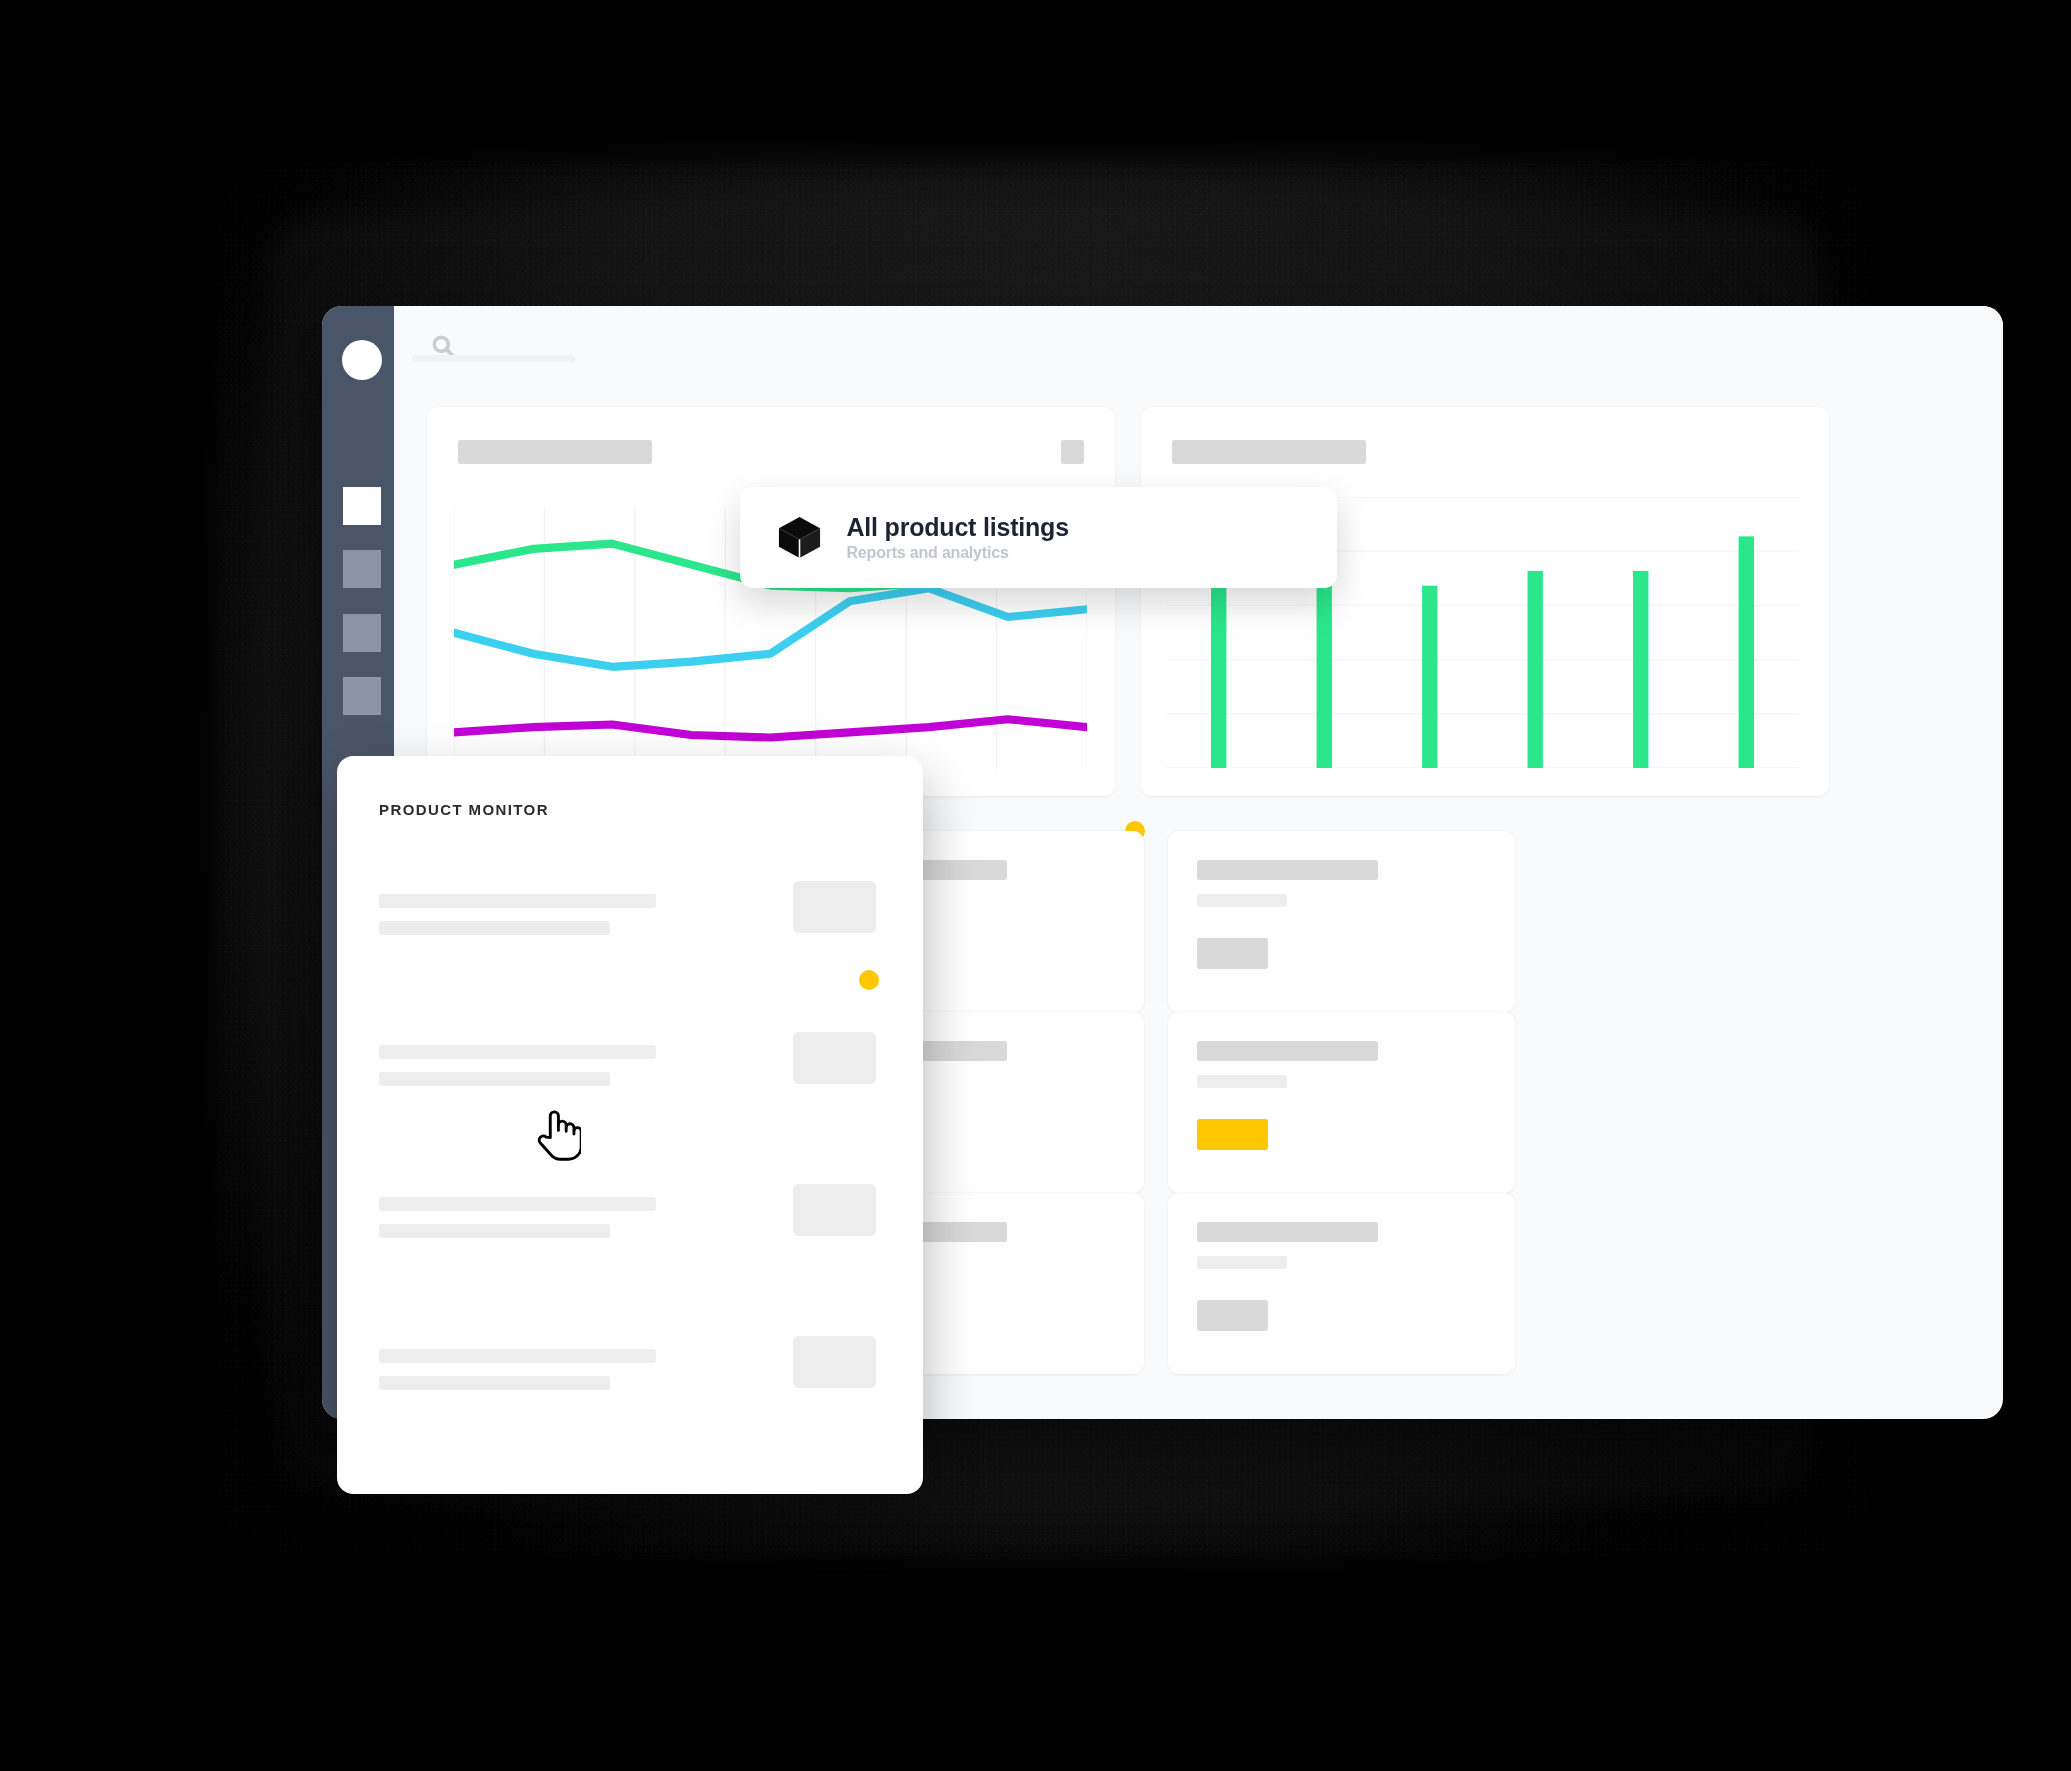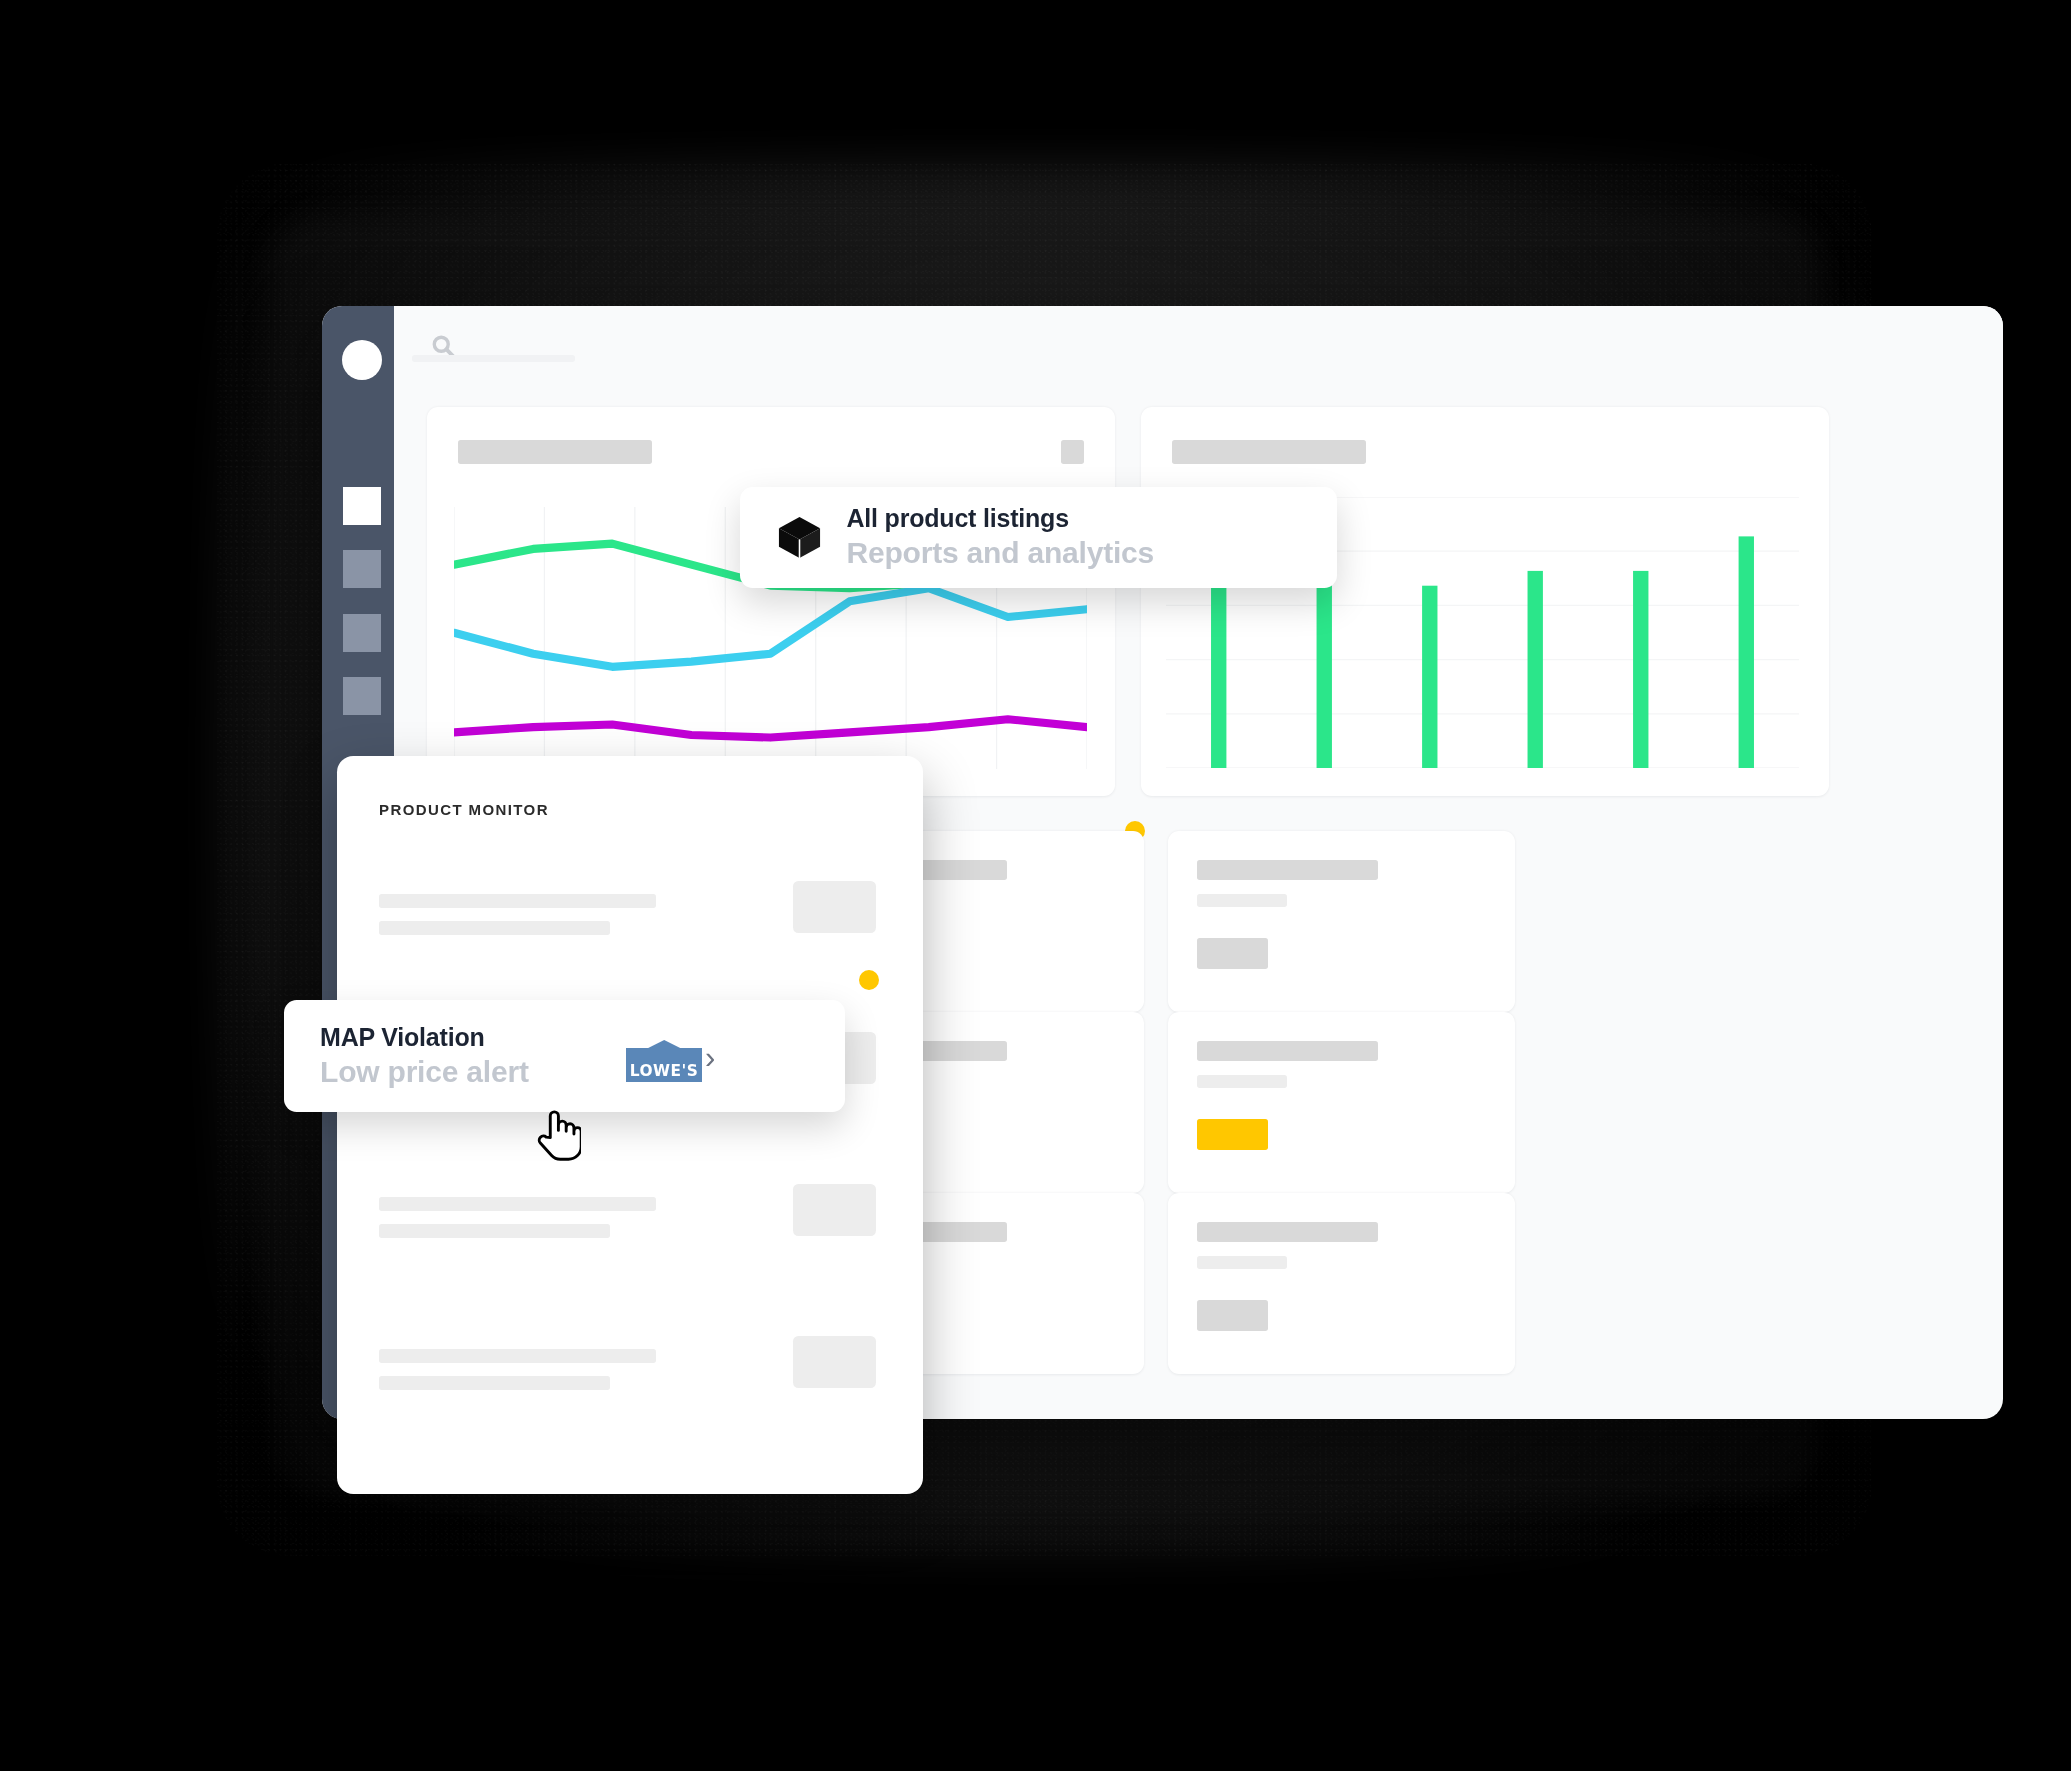--- a/index.html
+++ b/index.html
@@ -108,21 +108,21 @@
   .mrow .l2 { position:absolute; left:42px; top:27px; width:231px; height:13.6px; background:#EDEDED; border-radius:2.7px; }
   .mrow .thumb { position:absolute; left:456px; top:-12.7px; width:83px; height:52px; background:#EDEDED; border-radius:5.4px; }
 
   
   .chip {
     position:absolute; background:#FFFFFF; border-radius:12.7px;
     box-shadow:0 14.5px 36px rgba(0,0,0,.16);
     display:flex; align-items:center;margin-left:7px;
   }
   .chip-title { font-size:25px; font-weight:700; color:#1C2433; letter-spacing:-0.2px; line-height:1.25; }
-  .chip-sub   { font-size:30px; font-weight:700; color:#C2C7CF; letter-spacing:-0.2px; line-height:1.25; }
+  .chip-sub   { font-size:16px; font-weight:700; color:#C2C7CF; letter-spacing:-0.2px; line-height:1.25; }
 
   .chip-listings { left:733px; top:487px; width:597px; height:101px; padding-left:36px; }
   .chip-listings .ico { width:47px; height:47px; margin-right:23.5px; flex:0 0 auto; }
   .chip-map { left:277px; top:1000px; width:561px; height:112px; }
   .chip-map .txt { position:absolute; left:36px; top:22px; }
   .chip-map .lowes { position:absolute; left:342px; top:40px; }
   .chip-map .chev  { position:absolute; left:421px; top:40px; }
   .chip-reviews { left:1105px; top:1095px; width:418px; height:100px; padding-left:33px; }
   .chip-reviews .ico { width:42px; height:42px; margin-right:22px; flex:0 0 auto; }
 
@@ -298,34 +298,20 @@
       <polygon points="3,14.5 24,26 24,45 3,33.5" fill="#0B0B0B"></polygon>
       <polygon points="45,14.5 24,26 24,45 45,33.5" fill="#1C1C1C"></polygon>
       <line x1="24" y1="26" x2="24" y2="45" stroke="#FFFFFF" stroke-width="1.6"></line>
     </svg>
     <div>
       <div class="chip-title">All product listings</div>
       <div class="chip-sub">Reports and analytics</div>
     </div>
   </div>
 
-  <div class="chip chip-map">
-    <div class="txt">
-      <div class="chip-title">MAP Violation</div>
-      <div class="chip-sub">Low price alert</div>
-    </div>
-    <div class="lowes">
-      <div class="lowes-logo">
-        <div class="gable"></div>
-        <div class="roof"></div>
-        <div class="txt">LOWE'S</div>
-      </div>
-    </div>
-    <div class="chev" style="font-size:31px;color:#6B7280;font-weight:400;">›</div>
-  </div>
 
   <div class="dot-yellow" style="left:859px;top:970px;"></div>
 
   <svg class="cursor-hand" viewBox="0 0 52 64">
     <path d="M18 36 L18 12 a4.5 4.5 0 0 1 9 0 L27 28 L27 22 a4.3 4.3 0 0 1 8.6 0 L35.6 29 L35.6 25 a4.3 4.3 0 0 1 8.6 0 L44.2 32 L44.2 29 a4 4 0 0 1 8 0 L52.2 46 a14 14 0 0 1 -14 14 L29 60 a13 13 0 0 1 -9.5 -4.2 L7 42 a4.6 4.6 0 0 1 6.5 -6.5 Z" fill="#FFFFFF" stroke="#000000" stroke-width="3.2" stroke-linejoin="round"></path>
   </svg>
 
 
 </div>
 

